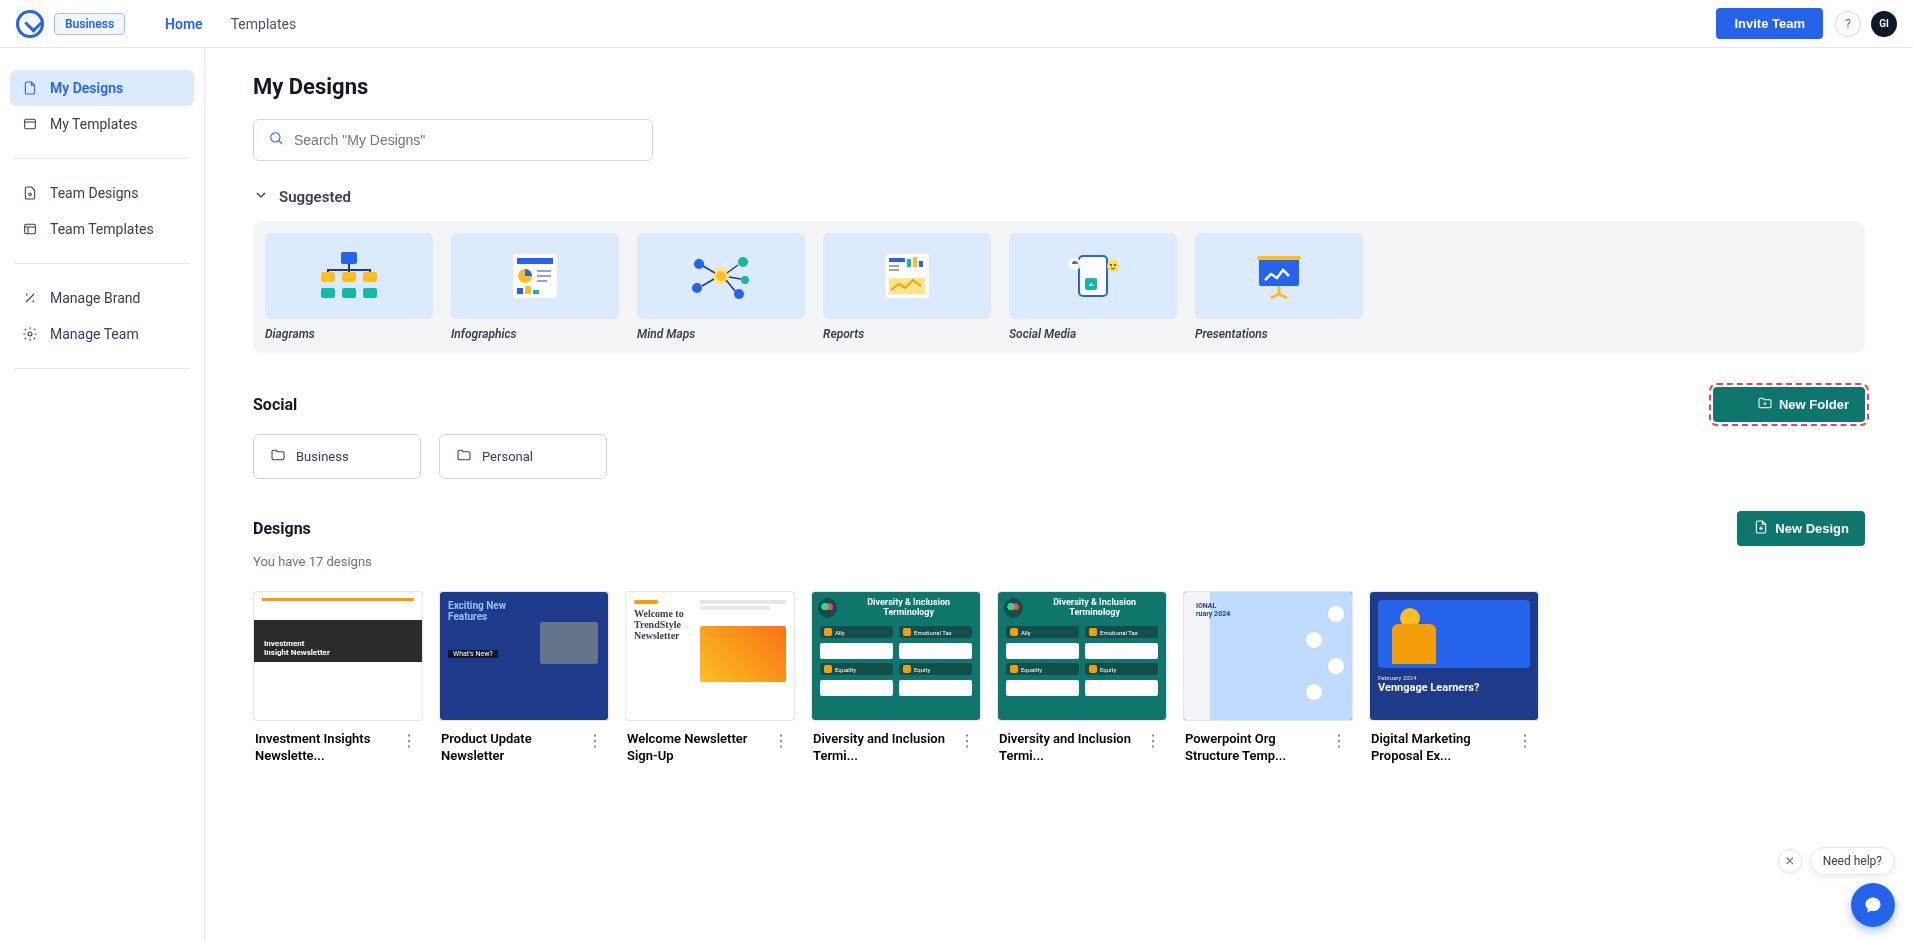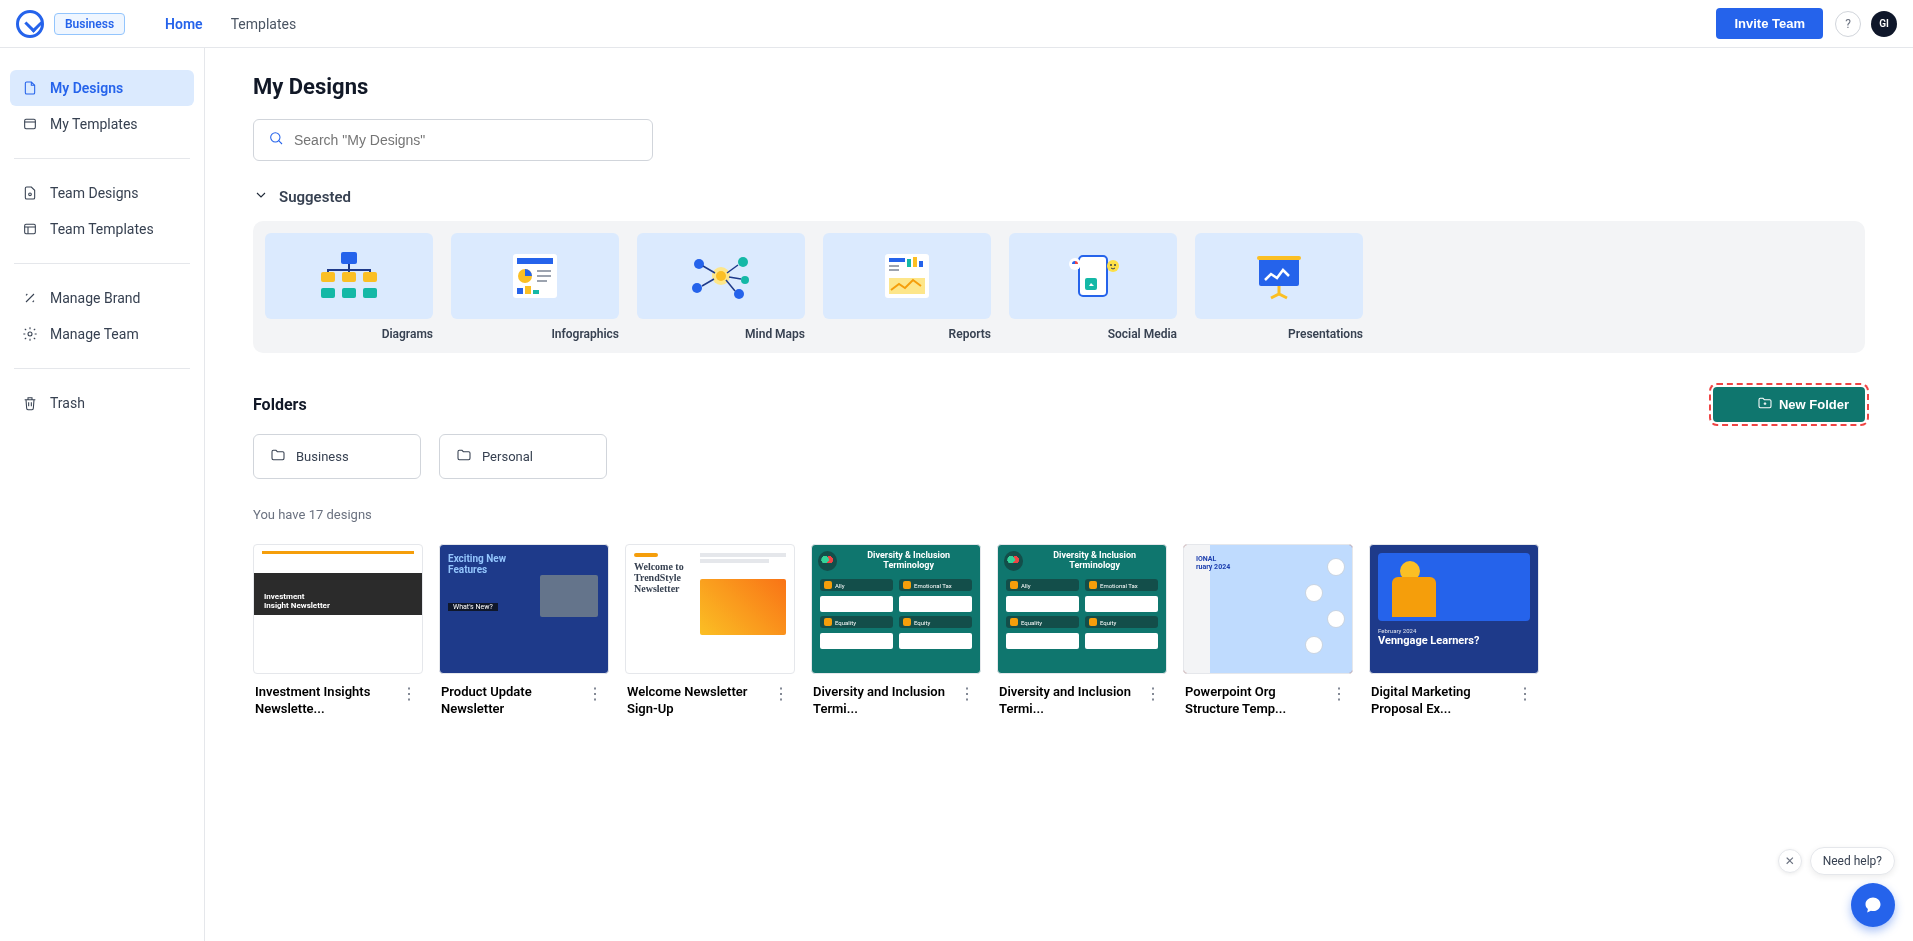--- a/index.html
+++ b/index.html
@@ -29,21 +29,21 @@
     .search-wrap { border: 1px solid #d1d5db; border-radius: 6px; padding: 10px 14px; display: flex; align-items: center; gap: 10px; width: 400px; margin-bottom: 26px; }
     .search-wrap input { border: none; outline: none; font-size: 14px; width: 100%; }
 
     .section-head { display: flex; align-items: center; gap: 10px; margin-bottom: 14px; }
     .section-head h2 { font-size: 15px; color: #374151; font-weight: 600; }
     .chev { width: 14px; height: 14px; }
 
     .suggested-box { background: #f3f4f6; border-radius: 10px; padding: 12px; display: flex; gap: 18px; margin-bottom: 34px; }
     .sugg-card { width: 168px; cursor: pointer; }
     .sugg-thumb { background: #dbeafe; height: 86px; border-radius: 6px; display: flex; align-items: center; justify-content: center; margin-bottom: 8px; }
-    .sugg-card .label { text-align: right; font-size: 12px; font-weight: 600; color: #374151; }
+    .sugg-card .label { text-align: left; font-size: 12px; font-weight: 600; color: #374151; font-style: italic; }
     .sugg-svg { width: 64px; height: 52px; }
 
     .row-head { display: flex; align-items: center; justify-content: space-between; margin-bottom: 12px; }
     .row-head h2 { font-size: 16px; font-weight: 700; color: #111827; }
     .green-btn { background: #0f766e; color: #fff; border: none; padding: 8px 16px; border-radius: 4px; font-size: 13px; font-weight: 600; cursor: pointer; display: flex; align-items: center; gap: 6px; }
     .green-btn.highlight { outline: 2px dashed #ef4444; outline-offset: 2px; padding-left: 44px; }
 
     .folders-row { display: flex; gap: 18px; margin-bottom: 32px; }
     .folder { border: 1px solid #d1d5db; border-radius: 6px; padding: 12px 16px; display: flex; align-items: center; gap: 10px; font-size: 13px; color: #374151; cursor: pointer; width: 168px; background: #fff; }
 
@@ -172,30 +172,20 @@
         <span class="sb-icon">
             <svg class="icon-svg" viewBox="0 0 24 24">
               <circle cx="12" cy="12" r="3"></circle>
               <path d="M12 2v3M12 19v3M4.2 4.2l2.1 2.1M17.7 17.7l2.1 2.1M2 12h3M19 12h3M4.2 19.8l2.1-2.1M17.7 6.3l2.1-2.1"></path>
             </svg>
           </span>
         <span>Manage Team</span>
       </div>
     </div>
     <div class="sidebar-sep"></div>
-    <div class="sidebar-group">
-      <div class="sidebar-item">
-        <span class="sb-icon">
-            <svg class="icon-svg" viewBox="0 0 24 24">
-              <path d="M4 7h16M10 11v6M14 11v6M6 7l1 13a2 2 0 0 0 2 2h6a2 2 0 0 0 2-2l1-13M9 7V4h6v3"></path>
-            </svg>
-          </span>
-        <span>Trash</span>
-      </div>
-    </div>
   </aside>
 
   <main class="main">
     <h1 class="page-title">My Designs</h1>
 
     <div class="search-wrap">
       <span><svg class="icon-svg" viewBox="0 0 24 24" style="stroke:#2563eb">
             <circle cx="11" cy="11" r="7"></circle>
             <path d="M21 21l-5-5"></path>
           </svg></span>
@@ -297,21 +287,21 @@
               <rect x="10" y="6" width="44" height="4" rx="2" fill="#fbbf24"></rect>
               <path d="M32 36v8M24 48l8-4 8 4" stroke="#fbbf24" stroke-width="3" fill="none"></path>
               <path d="M18 30l6-6 6 4 6-8 6 6" stroke="#fff" stroke-width="2.5" fill="none"></path>
             </svg>
           </div>
         <div class="label">Presentations</div>
       </div>
     </div>
 
     <div class="row-head">
-      <h2>Folders</h2>
+      <h2>Social</h2>
       <button class="green-btn highlight">
         <span><svg class="icon-svg" viewBox="0 0 24 24" style="stroke:#fff">
               <path d="M3 7a2 2 0 0 1 2-2h4l2 2h8a2 2 0 0 1 2 2v8a2 2 0 0 1-2 2H5a2 2 0 0 1-2-2z"></path>
               <path d="M12 11v4M10 13h4"></path>
             </svg></span>
         <span>New Folder</span>
       </button>
     </div>
     <div class="folders-row">
       <div class="folder">
@@ -321,20 +311,30 @@
         <span>Business</span>
       </div>
       <div class="folder">
         <span><svg class="icon-svg" viewBox="0 0 24 24">
               <path d="M3 7a2 2 0 0 1 2-2h4l2 2h8a2 2 0 0 1 2 2v8a2 2 0 0 1-2 2H5a2 2 0 0 1-2-2z"></path>
             </svg></span>
         <span>Personal</span>
       </div>
     </div>
 
+    <div class="row-head">
+      <h2>Designs</h2>
+      <button class="green-btn">
+        <span><svg class="icon-svg" viewBox="0 0 24 24" style="stroke:#fff">
+              <path d="M14 3H7a2 2 0 0 0-2 2v14a2 2 0 0 0 2 2h10a2 2 0 0 0 2-2V8z"></path>
+              <path d="M14 3v5h5M12 11v6M9 14h6"></path>
+            </svg></span>
+        <span>New Design</span>
+      </button>
+    </div>
     <div class="designs-sub">You have 17 designs</div>
 
     <div class="designs-grid">
 
       <div class="design-card">
         <div class="design-thumb th-inv">
           <div class="ovl"><span>Investment</span><br><span>Insight Newsletter</span></div>
         </div>
         <div class="design-meta">
           <div class="design-title">Investment Insights Newslette...</div>

